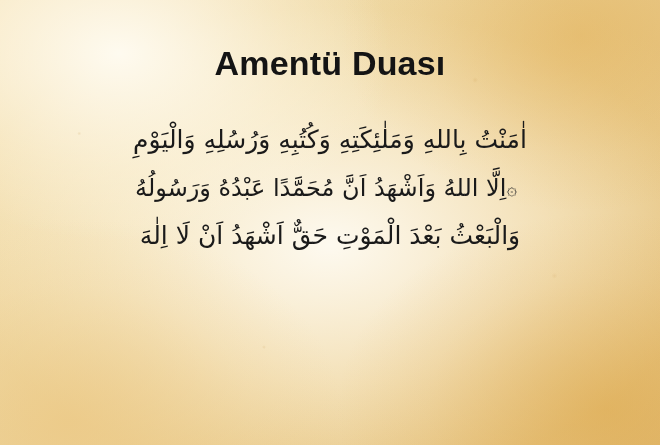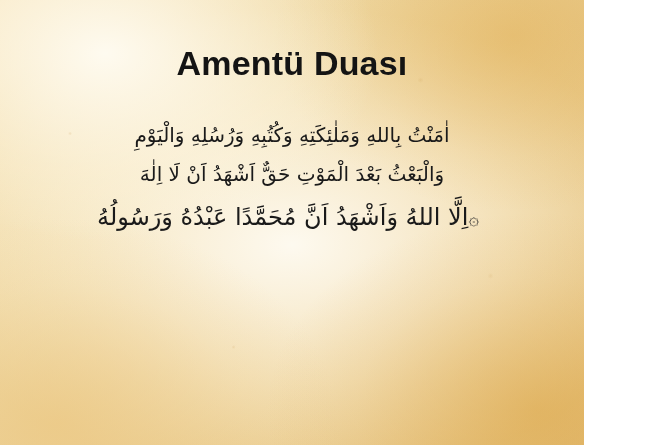--- a/index.html
+++ b/index.html
@@ -7,21 +7,21 @@
     padding: 0;
   }
   body {
     width: 660px;
     height: 445px;
     overflow: hidden;
     font-family: "Liberation Sans", sans-serif;
   }
   #card {
     position: relative;
-    width: 584px;
+    width: 660px;
     height: 445px;
     box-sizing: border-box;
     background-color: #f0dcae;
     background-image:
       radial-gradient(ellipse 380px 260px at 18% 12%, rgba(255,252,243,0.95) 0%, rgba(255,250,235,0.35) 45%, rgba(255,248,230,0) 72%),
       radial-gradient(ellipse 300px 220px at 88% 8%, rgba(226,176,86,0.55) 0%, rgba(226,176,86,0.12) 55%, rgba(226,176,86,0) 80%),
       radial-gradient(ellipse 330px 240px at 92% 92%, rgba(222,170,78,0.60) 0%, rgba(222,170,78,0.15) 55%, rgba(222,170,78,0) 82%),
       radial-gradient(ellipse 340px 250px at 10% 95%, rgba(236,200,132,0.75) 0%, rgba(236,200,132,0.18) 55%, rgba(236,200,132,0) 82%),
       radial-gradient(ellipse 520px 330px at 50% 55%, rgba(255,253,247,0.92) 0%, rgba(253,244,221,0.55) 42%, rgba(246,223,168,0.12) 72%, rgba(240,220,174,0) 88%),
       linear-gradient(135deg, #f6e3b8 0%, #eed8a4 35%, #e8c98a 65%, #e2bc76 100%);
@@ -53,21 +53,21 @@
     position: relative;
     z-index: 2;
     margin-top: 34px;
     padding: 0 46px;
     direction: rtl;
     text-align: center;
     color: #1a1a1a;
     font-family: "DejaVu Sans", "Liberation Sans", sans-serif;
   }
   .aline {
-    font-size: 20px;
+    font-size: 25px;
     line-height: 1.95;
     white-space: nowrap;
     letter-spacing: 0.5px;
   }
   .aline.last {
     font-size: 24px;
   }
   .ornament {
     display: inline-block;
     font-size: 18px;
@@ -78,19 +78,19 @@
 </style>
 </head>
 <body>
 
 <div id="card">
 
   <h1 id="title">Amentü Duası</h1>
 
   <div id="arabic-block">
     <div class="aline">اٰمَنْتُ بِاللهِ وَمَلٰئِكَتِهِ وَكُتُبِهِ وَرُسُلِهِ وَالْيَوْمِ</div>
-    <div class="aline">وَالْبَعْثُ بَعْدَ الْمَوْتِ حَقٌّ اَشْهَدُ اَنْ لَا اِلٰهَ</div>
     <div class="aline last">
       <span class="ornament">۞</span><span>اِلَّا اللهُ وَاَشْهَدُ اَنَّ مُحَمَّدًا عَبْدُهُ وَرَسُولُهُ</span>
     </div>
+    <div class="aline">وَالْبَعْثُ بَعْدَ الْمَوْتِ حَقٌّ اَشْهَدُ اَنْ لَا اِلٰهَ</div>
   </div>
 
 </div>
 
 </body></html>

